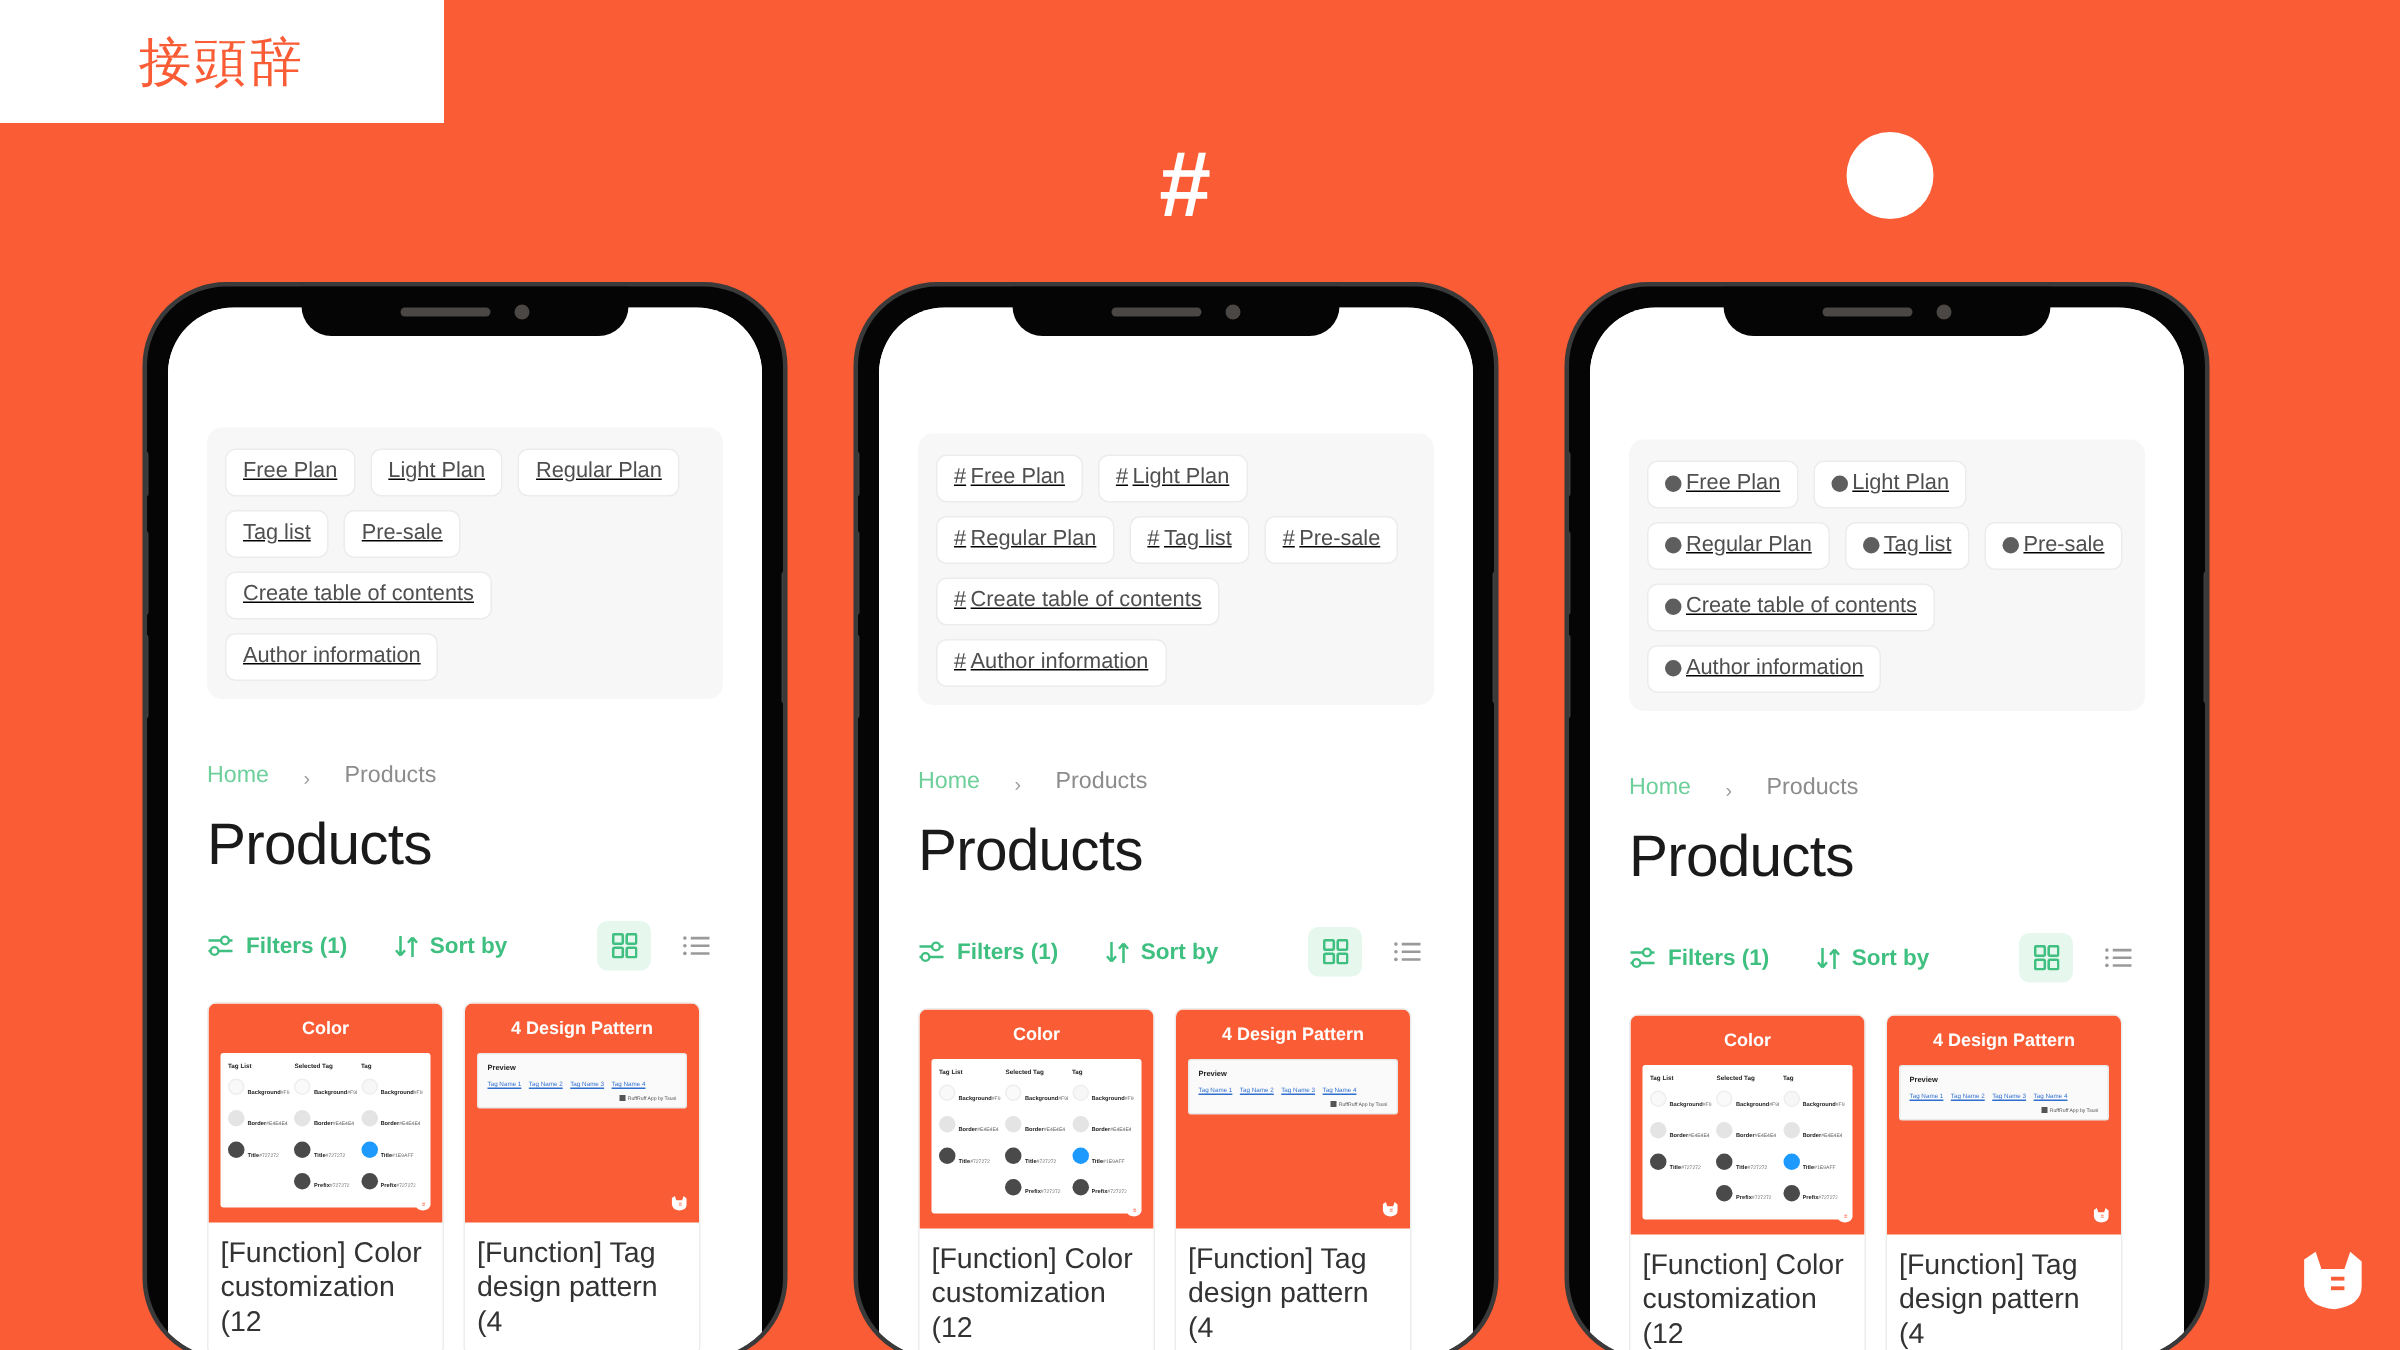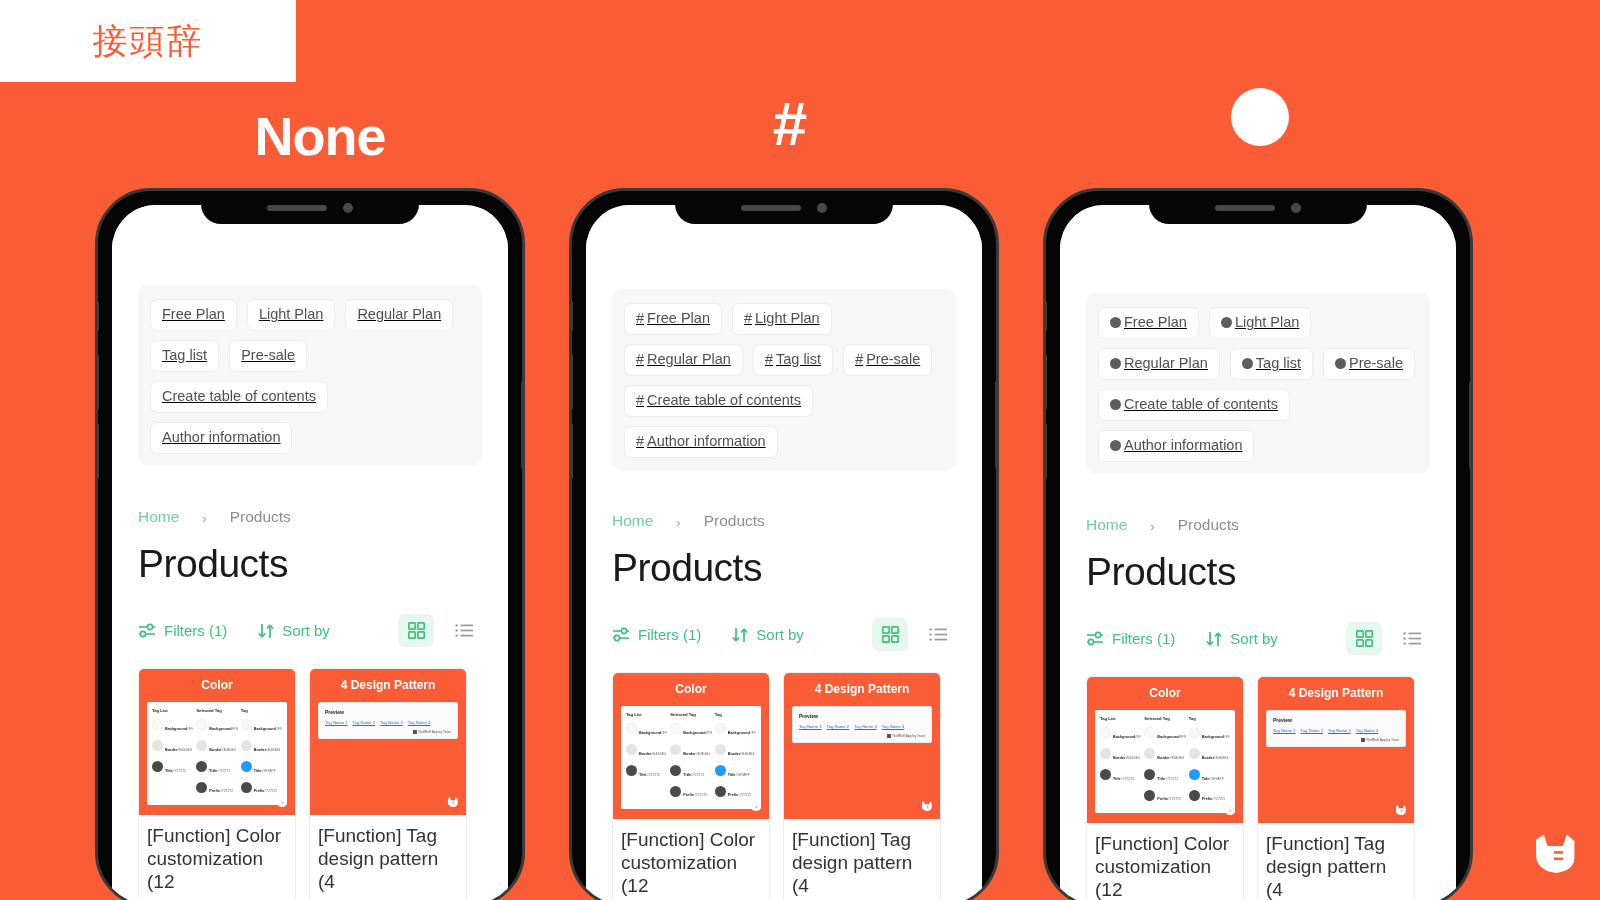--- a/index.html
+++ b/index.html
@@ -118,21 +118,21 @@
     letter-spacing: -0.5px;
   }
 
   .toolbar {
     margin-top: 26px;
     display: flex; align-items: center; gap: 0;
     height: 38px;
   }
   .tool-item {
     display: flex; align-items: center; gap: 7px;
-    color: #3FBF80; font-size: 15px; font-weight: 400;
+    color: #3FBF80; font-size: 15px; font-weight: 700;
   }
   .tool-item.filters { margin-right: 30px; }
   .tool-item.sortby  { margin-right: auto; }
   .view-toggle { display: flex; align-items: center; gap: 12px; }
   .view-btn {
     width: 36px; height: 33px; border-radius: 7px;
     display: flex; align-items: center; justify-content: center;
   }
   .view-btn.active { background: #E6F7EE; }
 
@@ -210,21 +210,20 @@
 </style>
 </head>
 <body>
 
 <div class="stage">
 
   <div class="jp-banner">
     <span>接頭辞</span>
   </div>
 
-  <div class="col-caption cap-none">None</div>
   <div class="col-caption cap-hash">#</div>
   <div class="col-caption cap-dot">
     <span class="dot-glyph"></span>
   </div>
 
   <div class="phone p1">
     <div class="phone-body">
       <div class="notch">
         <span class="speaker"></span>
         <span class="camera"></span>

